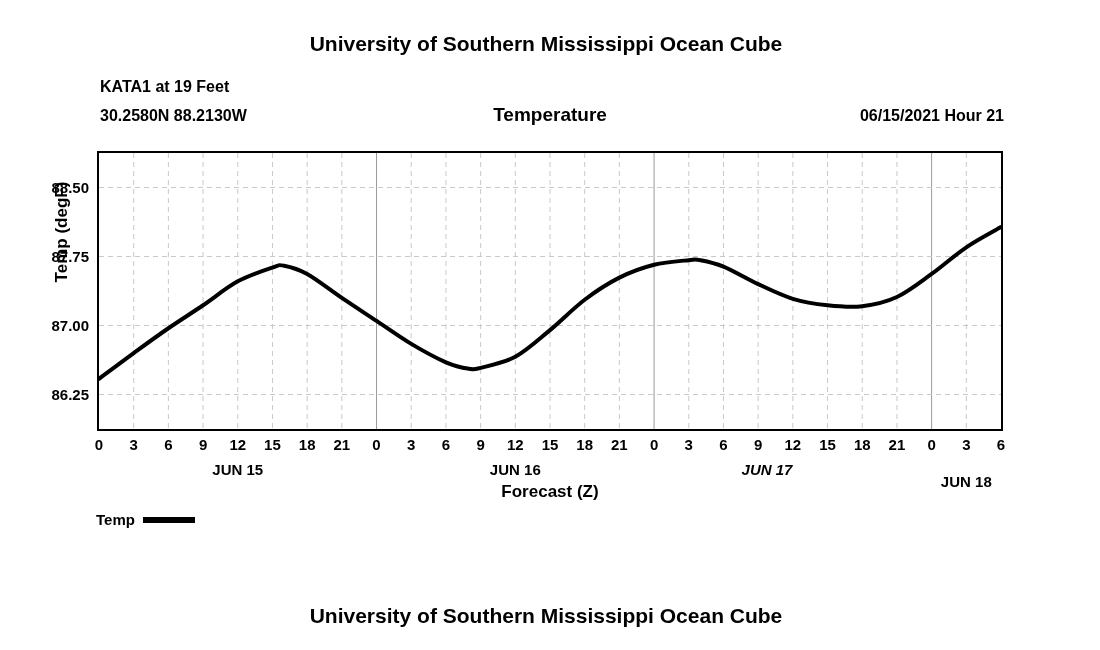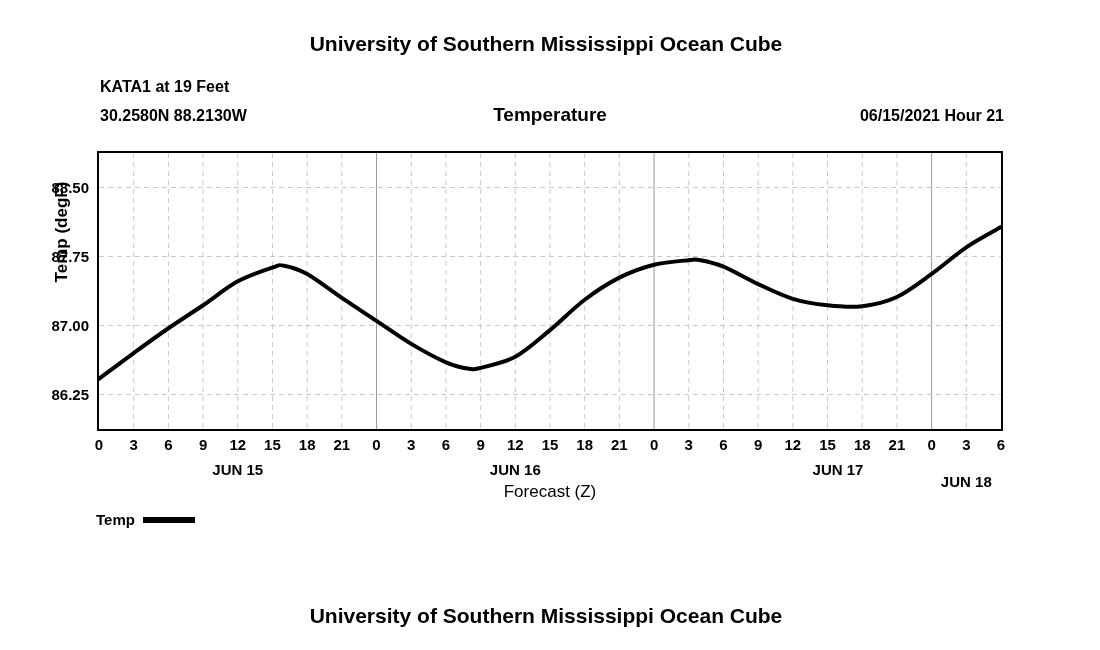--- a/index.html
+++ b/index.html
@@ -114,21 +114,21 @@
     font-size: 15px;
     font-weight: bold;
   }
   #x-axis-label {
     position: absolute;
     left: 0;
     width: 1100px;
     top: 482px;
     text-align: center;
     font-size: 17px;
-    font-weight: normal;
+    font-weight: bold;
   }
 
   
   #legend {
     position: absolute;
     left: 96px;
     top: 511px;
     display: flex;
     align-items: center;
     gap: 8px;
@@ -226,21 +226,21 @@
     <div class="xtl" style="left: 827.538px;">15</div>
     <div class="xtl" style="left: 862.231px;">18</div>
     <div class="xtl" style="left: 896.923px;">21</div>
     <div class="xtl" style="left: 931.615px;">0</div>
     <div class="xtl" style="left: 966.308px;">3</div>
     <div class="xtl" style="left: 1001px;">6</div>
   </div>
 <div id="x-days">
     <div class="xdl" style="left: 237.769px;">JUN 15</div>
     <div class="xdl" style="left: 515.308px;">JUN 16</div>
-    <div class="xdl" style="left: 838px;">JUN 17</div>
+    <div class="xdl" style="left: 767px; font-style: italic;">JUN 17</div>
     <div class="xdl" style="left: 966.308px; margin-top: 12px;">JUN 18</div>
   </div>
 
 <div id="x-axis-label">Forecast (Z)</div>
 
 <div id="legend">
   <span id="legend-label">Temp</span>
   <span id="legend-swatch" style="background: rgb(0, 0, 0);"></span>
 </div>
 

